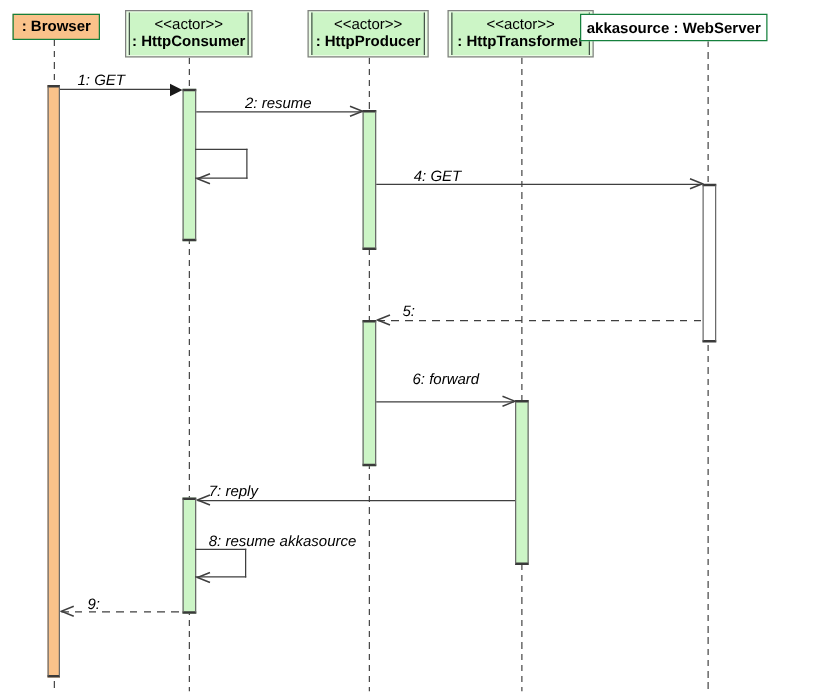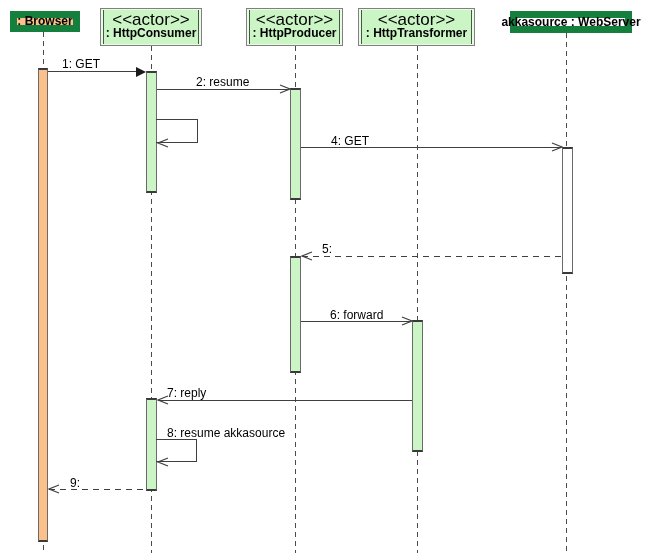--- a/index.html
+++ b/index.html
@@ -3,45 +3,45 @@
 <meta charset="utf-8">
 <style>
   html,body{margin:0;padding:0;background:#fff;}
   #canvas{
     position:relative;width:650px;height:556px;background:#fff;overflow:hidden;
     font-family:"Liberation Sans",sans-serif;color:#000;
   }
   
   .box{position:absolute;box-sizing:border-box;display:flex;flex-direction:column;
        justify-content:center;align-items:center;text-align:center;z-index:5;}
-  .plain-box{border:7px solid #15803d;}
+  .plain-box{border:1px solid #15803d;}
   .actor-box{border:1px solid var(--border-gray,#808080);background:var(--actor-gap-fill,#E9FCE3);
        padding:1px 2px;}
   .actor-inner{box-sizing:border-box;width:100%;height:100%;display:flex;flex-direction:column;
        justify-content:center;align-items:center;
        border-left:1px solid #46564a;border-right:1px solid #46564a;
        background:var(--actor-fill,#CCF5C6);}
   .obj-name{font-size:12px;font-weight:bold;line-height:15px;white-space:nowrap;}
-  .stereotype{font-size:17px;font-weight:normal;line-height:13px;white-space:nowrap;}
+  .stereotype{font-size:12px;font-weight:normal;line-height:13px;white-space:nowrap;}
   
   .lifeline{position:absolute;width:1px;z-index:1;
        background:repeating-linear-gradient(to bottom,#4a4a4a 0 5px,transparent 5px 9px);}
   
   .activation{position:absolute;box-sizing:border-box;z-index:2;
        border:1px solid #6a6a6a;border-top:2px solid var(--border-dark,#3a3a3a);
        border-bottom:2px solid var(--border-dark,#3a3a3a);}
   .act-green{background:var(--actor-fill,#CCF5C6);}
   .act-orange{background:var(--browser-fill,#FAC28A);}
   .act-white{background:var(--webserver-fill,#ffffff);}
   
   .msg-line{position:absolute;height:1px;background:var(--line-color,#3F3F3F);z-index:3;}
   .msg-line.dashed{background:repeating-linear-gradient(to right,var(--line-color,#3F3F3F) 0 6px,transparent 6px 11px);}
   .self-loop{position:absolute;box-sizing:border-box;z-index:3;
        border:1px solid var(--line-color,#3F3F3F);border-left:none;}
-  .msg-label{position:absolute;font-size:12px;line-height:14px;white-space:nowrap;z-index:4;}
+  .msg-label{position:absolute;font-size:12px;line-height:14px;white-space:nowrap;z-index:4;font-style:italic;}
   .arr{position:absolute;z-index:4;}
   .tri-right{position:absolute;width:0;height:0;z-index:4;
        border-left:10px solid #1a1a1a;border-top:5px solid transparent;border-bottom:5px solid transparent;}
 </style>
 </head>
 <body>
 
 <div id="canvas">
 
   <div class="lifeline" style="left:43px;top:32px;height:521px"></div>
@@ -82,21 +82,21 @@
   <div class="msg-line dashed" style="left:302px;top:256px;width:260px"></div>
   <svg class="arr" style="left:301px;top:251px" width="12" height="10">
       <path d="M11 1 L1 5 L11 9" fill="none" stroke="#3F3F3F" stroke-width="1.2"></path>
     </svg>
   <div class="msg-label" style="left:322px;top:242px">5:</div>
 
   <div class="msg-line" style="left:301px;top:321px;width:110px"></div>
   <svg class="arr" style="left:401px;top:316px" width="12" height="10">
       <path d="M1 1 L11 5 L1 9" fill="none" stroke="#3F3F3F" stroke-width="1.2"></path>
     </svg>
-  <div class="msg-label" style="left:330px;top:308px">6: forward</div>
+  <div class="msg-label" style="left:330px;top:296px">6: forward</div>
 
   <div class="msg-line" style="left:158px;top:400px;width:254px"></div>
   <svg class="arr" style="left:157px;top:395px" width="12" height="10">
       <path d="M11 1 L1 5 L11 9" fill="none" stroke="#3F3F3F" stroke-width="1.2"></path>
     </svg>
   <div class="msg-label" style="left:167px;top:386px">7: reply</div>
 
   <div class="self-loop" style="left:156px;top:439px;width:41px;height:23px"></div>
   <svg class="arr" style="left:157px;top:457px" width="12" height="10">
       <path d="M11 1 L1 5 L11 9" fill="none" stroke="#3F3F3F" stroke-width="1.2"></path>
@@ -127,17 +127,17 @@
     </div>
   </div>
 
   <div class="box actor-box" style="left:358px;top:8px;width:117px;height:38px">
     <div class="actor-inner">
       <div class="stereotype">&lt;&lt;actor&gt;&gt;</div>
       <div class="obj-name">: HttpTransformer</div>
     </div>
   </div>
 
-  <div class="box plain-box" style="left:510px;top:11px;width:122px;height:22px;background:var(--webserver-fill,#fff)">
+  <div class="box plain-box" style="left:464px;top:11px;width:150px;height:22px;background:var(--webserver-fill,#fff)">
     <div class="obj-name">akkasource : WebServer</div>
   </div>
 
 </div>
 
 </body></html>

